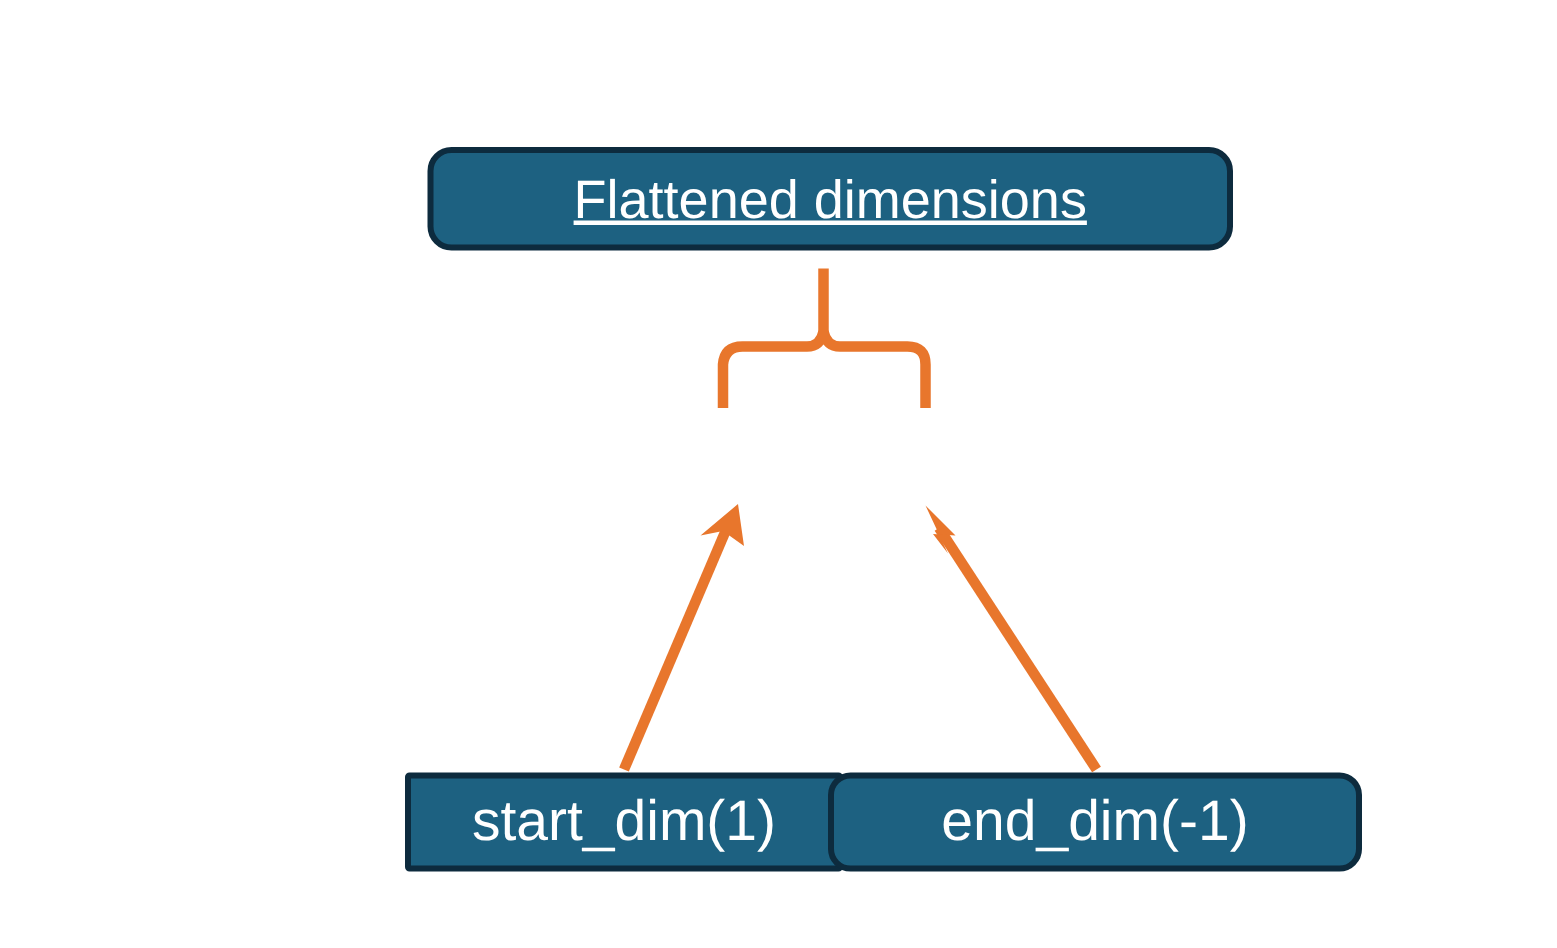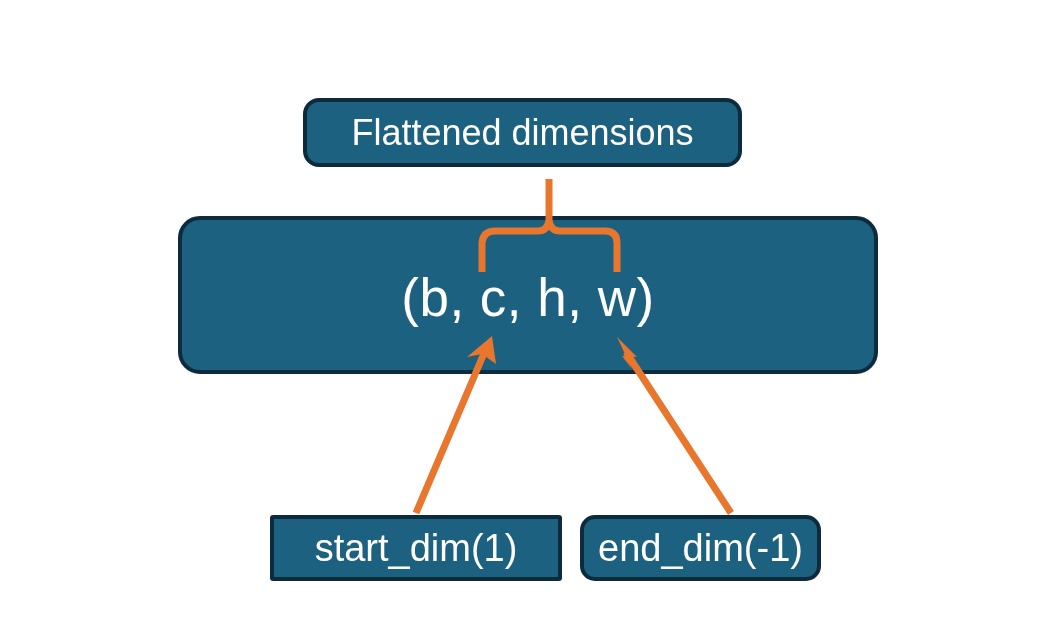--- a/index.html
+++ b/index.html
@@ -28,26 +28,27 @@
     align-items: center;
     justify-content: center;
     color: #ffffff;
     font-family: "Liberation Sans", sans-serif;
     font-weight: 400;
     line-height: 1;
     white-space: nowrap;
     user-select: none;
   }
   #node-flattened {
-    left: 303px;
+    left: 285px;
     top: 98px;
-    width: 439px;
+    width: 537px;
     height: 69px;
     border-radius: 16px;
     font-size: 36px;
+    text-decoration: underline;
   }
   #node-shape {
     left: 178px;
     top: 216px;
     width: 700px;
     height: 158px;
     border-radius: 22px;
     font-size: 53px;
   }
   #node-shape .shape-label {
@@ -57,23 +58,23 @@
   }
   #node-start-dim {
     left: 270px;
     top: 515px;
     width: 292px;
     height: 66px;
     border-radius: 3px;
     font-size: 38px;
   }
   #node-end-dim {
-    left: 580px;
+    left: 552px;
     top: 515px;
-    width: 241px;
+    width: 356px;
     height: 66px;
     border-radius: 15px;
     font-size: 38px;
   }
   #overlay {
     position: absolute;
     left: 0;
     top: 0;
     width: 1038px;
     height: 632px;
@@ -99,23 +100,20 @@
 </style>
 </head>
 <body>
 
 <div id="canvas">
 
   <div class="node" id="node-flattened">
     <span class="node-label">Flattened dimensions</span>
   </div>
 
-  <div class="node" id="node-shape">
-    <span class="shape-label">(b, c, h, w)</span>
-  </div>
 
   <div class="node" id="node-start-dim">
     <span class="node-label">start_dim(1)</span>
   </div>
 
   <div class="node" id="node-end-dim">
     <span class="node-label">end_dim(-1)</span>
   </div>
 
   <svg id="overlay" viewBox="0 0 1038 632" width="1038" height="632">

